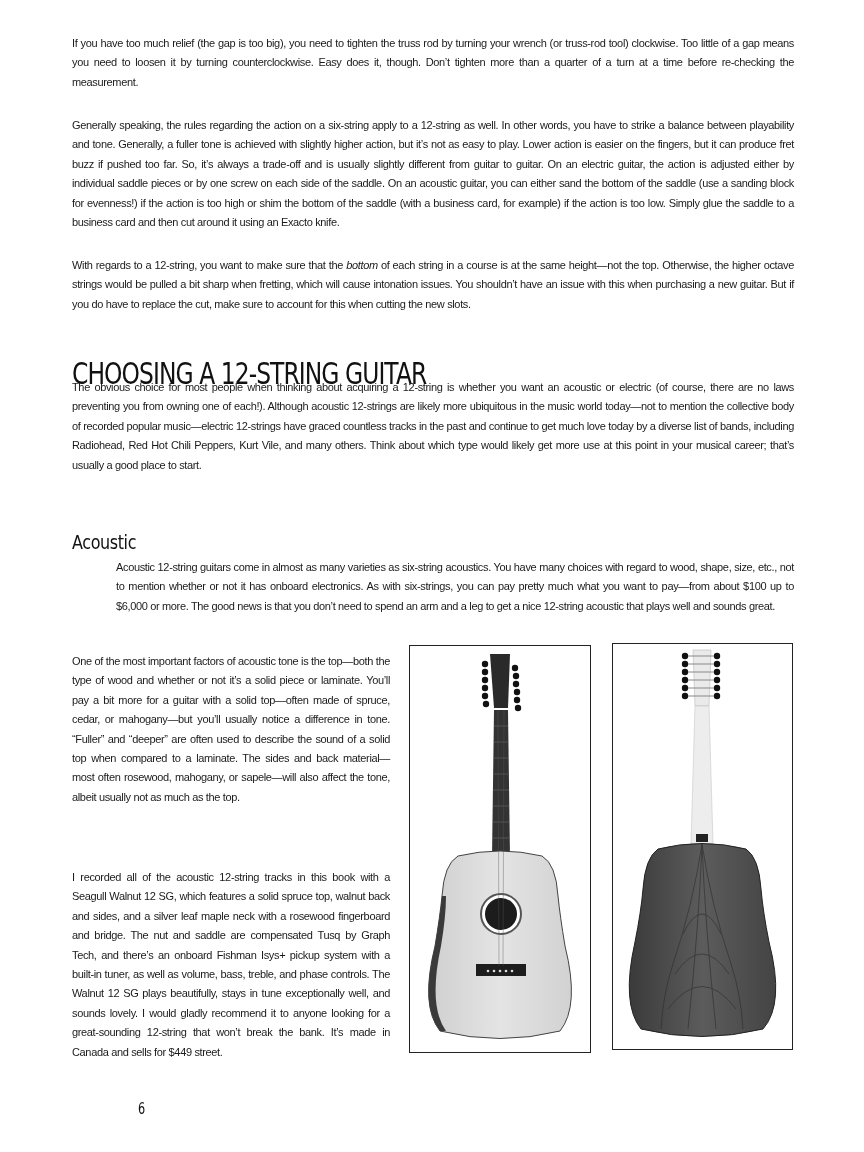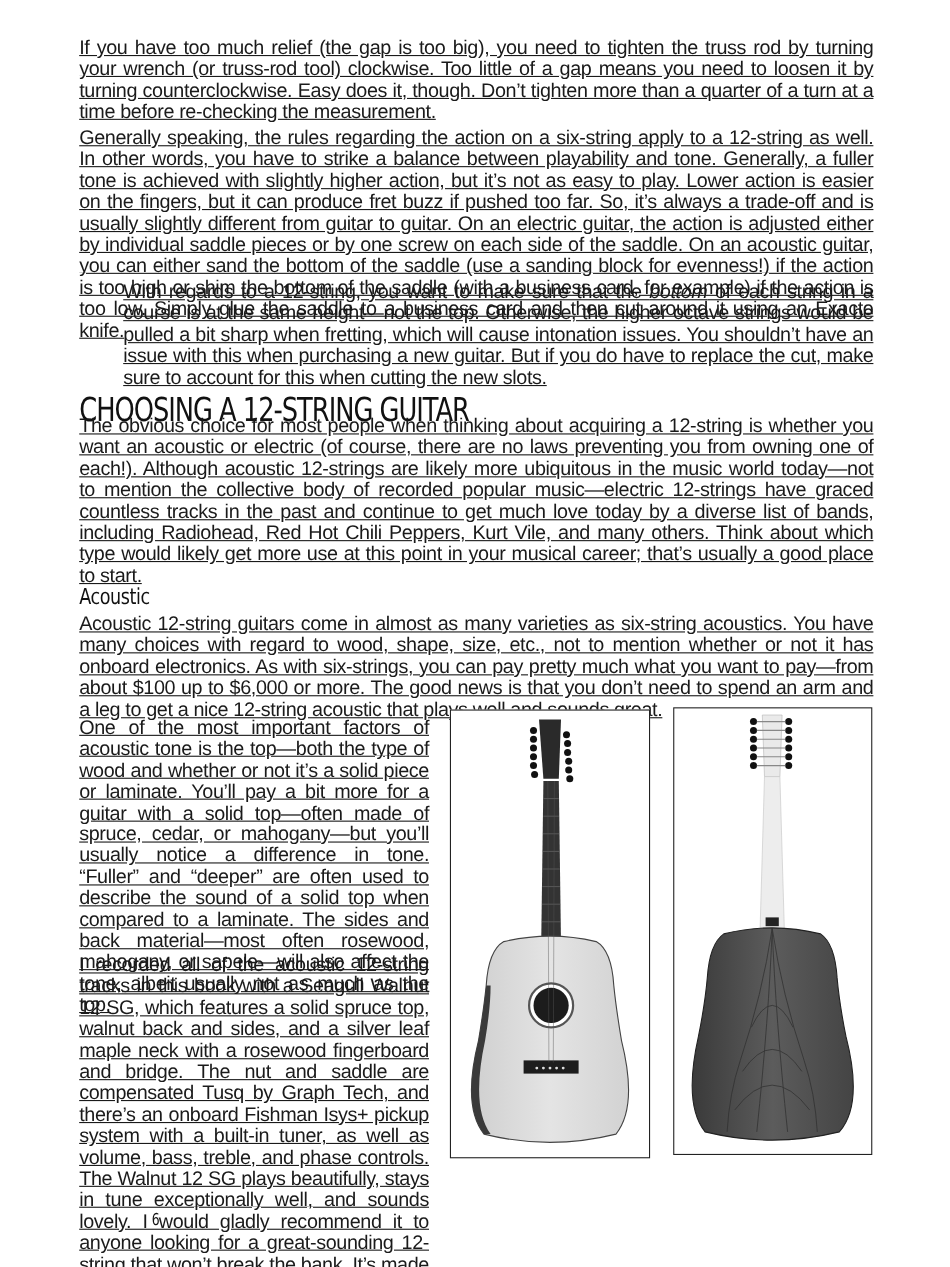--- a/index.html
+++ b/index.html
@@ -1,33 +1,33 @@
 <!DOCTYPE html>
 <html><head>
 <meta charset="utf-8">
 <style>
   html, body { margin: 0; padding: 0; background: #ffffff; }
   body { width: 864px; height: 1152px; position: relative; overflow: hidden; }
   .page { position: absolute; left: 72px; top: 0; width: 722px; color: #1a1a1a;
           font-family: "Liberation Sans", sans-serif; }
-  .p { font-size: 18px; line-height: 19.4px; text-align: justify; margin: 0;
-       font-stretch: condensed; letter-spacing: -0.35px; transform-origin: left top; text-decoration: underline; }
+  .p { font-size: 11px; line-height: 19.4px; text-align: justify; margin: 0;
+       font-stretch: condensed; letter-spacing: -0.35px; transform-origin: left top; }
   .p1 { position: absolute; top: 34px; }
   .p2 { position: absolute; top: 116px; }
-  .p3 { position: absolute; top: 256px; margin-left: 40px; }
+  .p3 { position: absolute; top: 256px; }
   .h1 { position: absolute; top: 356px; left: 0; margin: 0;
         font-family: "DejaVu Sans", sans-serif; font-weight: normal;
         font-size: 30px; letter-spacing: -1.2px; color: #111;
         transform: scaleX(0.78); transform-origin: left top; white-space: nowrap; }
   .p4 { position: absolute; top: 378px; }
   .h2 { position: absolute; top: 530px; left: 0; margin: 0;
         font-family: "DejaVu Sans", sans-serif; font-weight: normal;
         font-size: 20px; color: #111; letter-spacing: -0.5px;
         transform: scaleX(0.8); transform-origin: left top; white-space: nowrap; }
-  .p5 { position: absolute; top: 558px; }
+  .p5 { position: absolute; top: 558px; margin-left: 44px; }
   .col { position: absolute; left: 0; width: 318px; }
   .p6 { top: 652px; }
   .p7 { top: 868px; }
   .fig { position: absolute; border: 1.5px solid #222; background: #fff; }
   .fig1 { left: 337px; top: 645px; width: 180px; height: 406px; }
   .fig2 { left: 540px; top: 643px; width: 179px; height: 405px; }
   .fig svg { width: 100%; height: 100%; display: block; }
   .pagenum { position: absolute; left: 66px; top: 1100px; font-family: "DejaVu Sans", sans-serif;
              font-size: 15px; color: #111; transform: scaleX(0.75); transform-origin: left top; }
   em { font-style: italic; }

